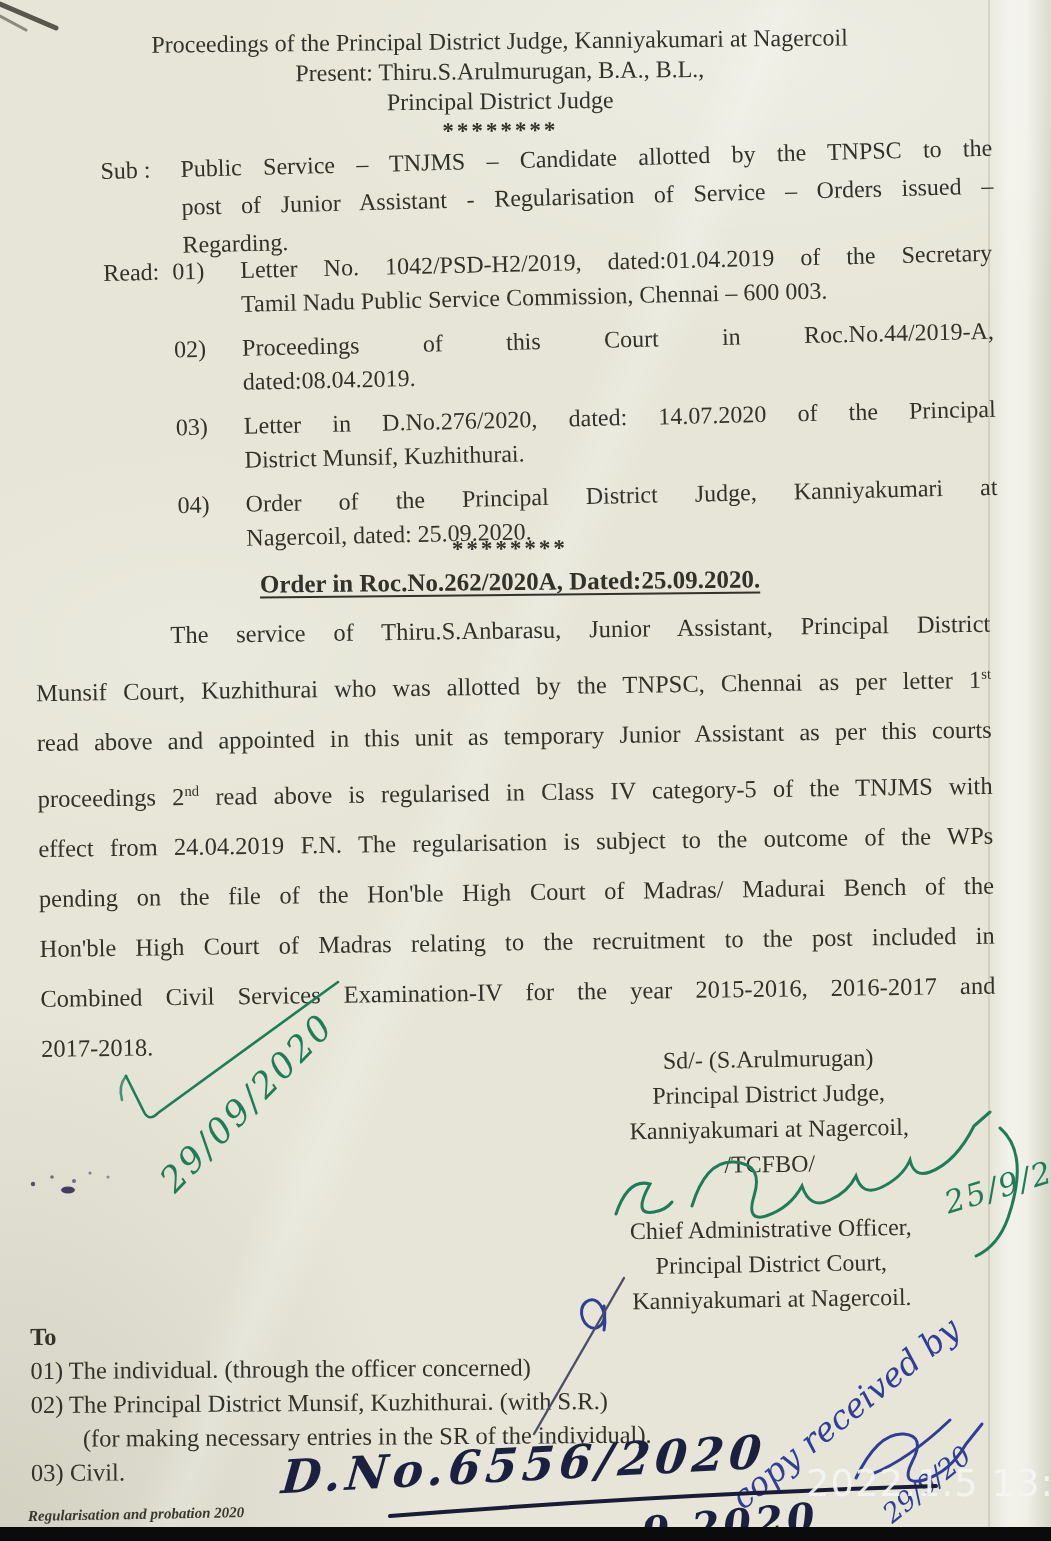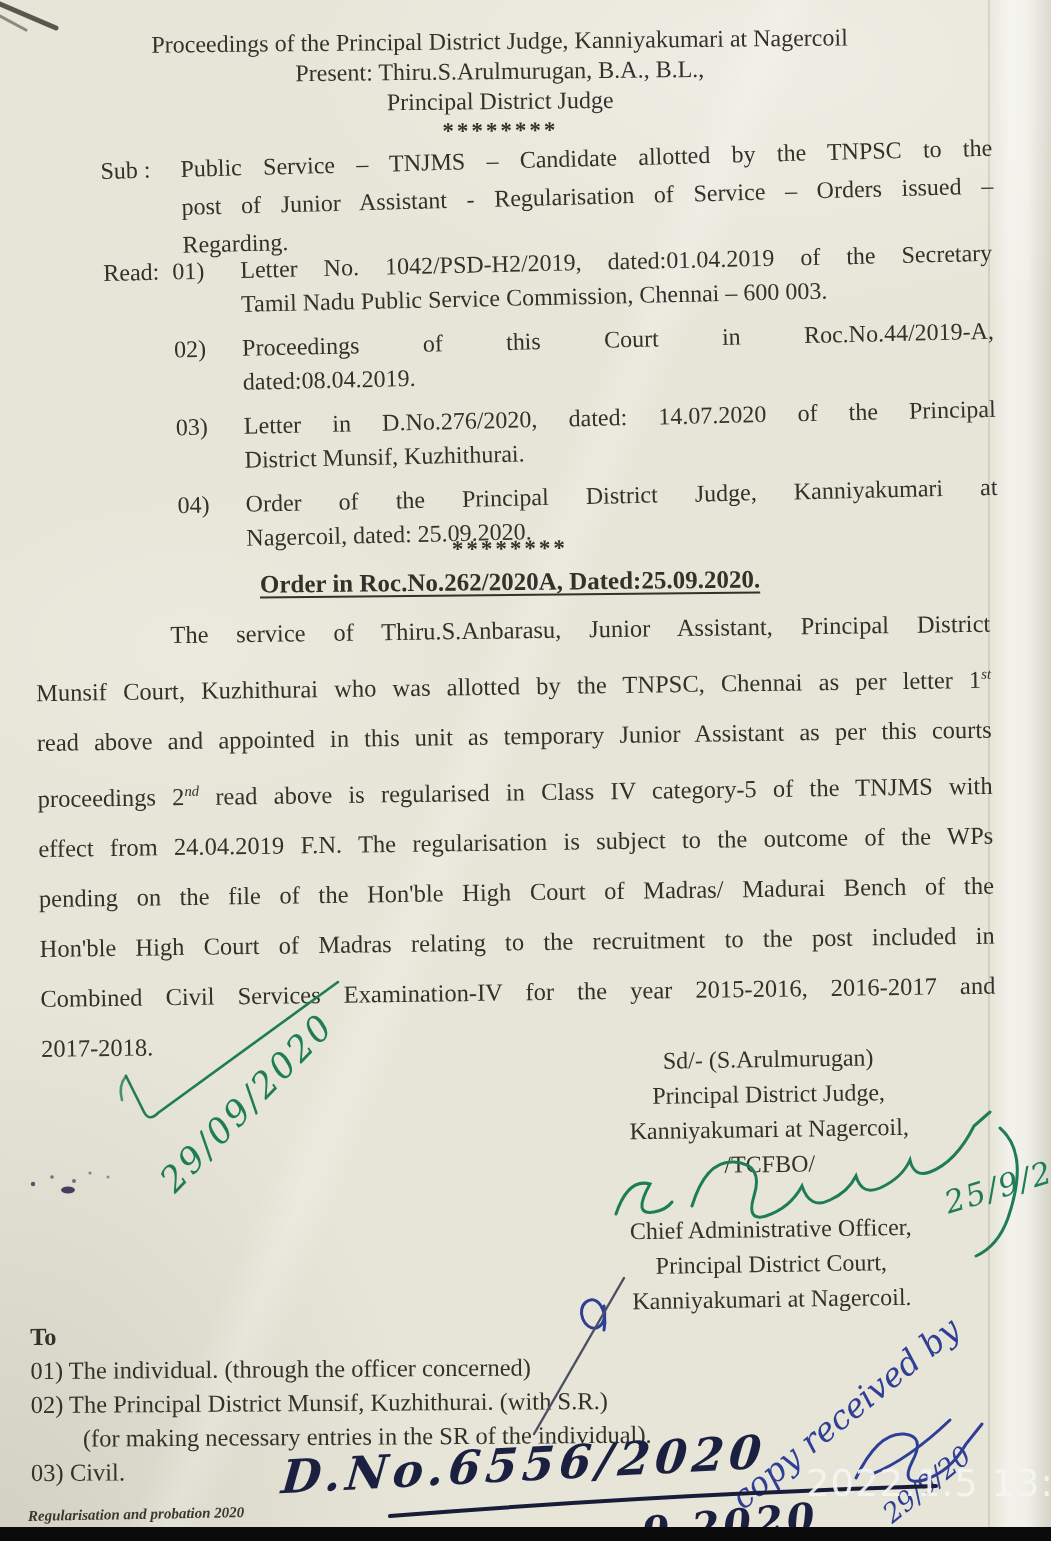--- a/index.html
+++ b/index.html
@@ -27,21 +27,21 @@
   .read{left:103px;top:256px;width:889px;font-size:24px;line-height:34px;transform:rotate(-1.3deg);transform-origin:0 0;display:flex;}
   .read-label{width:69px;flex:0 0 69px;}
   .read-item{display:flex;margin-bottom:10px;}
   .read-num{width:68px;flex:0 0 68px;}
   .read-text{flex:1;}
   .stars2{left:0;top:536px;width:1020px;text-align:center;transform:rotate(-.6deg);}
   .otitle{left:0;top:568px;width:1020px;text-align:center;font-size:25px;font-weight:bold;transform:rotate(-.6deg);}
   .otitle span{text-decoration:underline;text-decoration-thickness:2px;text-underline-offset:4px;}
   .obody{left:35px;top:612px;width:955px;font-size:24.5px;line-height:50px;transform:rotate(-.8deg);transform-origin:0 0;}
   .bline.first{text-indent:135px;}
-  .obody sup{font-size:60%;font-style:italic;}
+  .obody sup{font-size:60%;}
   .sig{left:580px;top:1042px;width:380px;text-align:center;font-size:24px;line-height:35px;transform:rotate(-.9deg);}
   .sig .gap{height:30px;}
   .to{left:30px;top:1320px;width:760px;font-size:24.5px;line-height:34px;transform:rotate(-.4deg);transform-origin:0 0;}
   .to-label{font-weight:bold;}
   .to .cont{padding-left:52px;}
   .footnote{left:28px;top:1506px;font-size:15px;font-weight:bold;font-style:italic;color:#3a3930;transform:rotate(-1deg);}
   
   .ink{position:absolute;z-index:5;font-family:"DejaVu Serif",serif;font-style:italic;}
   .green{color:#1e7d58;}
   .blue{color:#2f3e96;}

